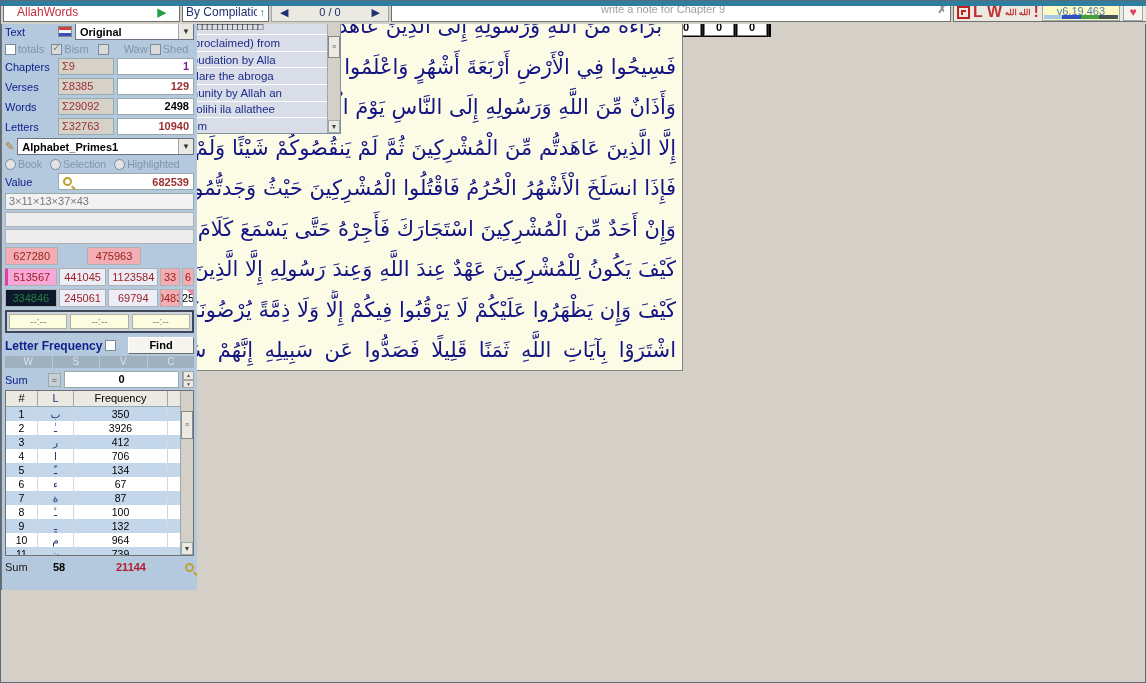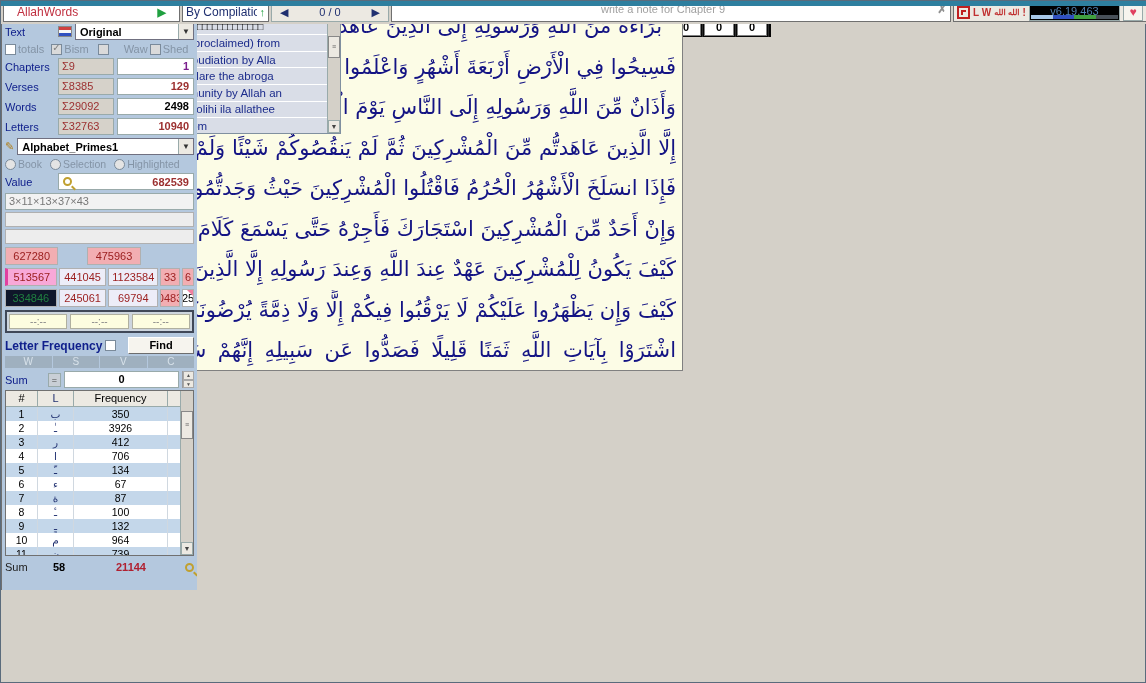--- a/index.html
+++ b/index.html
@@ -185,22 +185,22 @@
 .grn{color:#20A040;font-weight:bold}
 #bycomp{width:87px;background:#fff;border:1px solid #707070;display:flex;align-items:center;padding:0 3px;gap:3px}
 #bycomp .t{flex:1;color:#203070;font-size:12px;white-space:nowrap;overflow:hidden}
 #navzero{width:118px;background:#ECE9E2;border:1px solid #9aa;display:flex;align-items:center;justify-content:space-between;padding:0 8px;color:#203070}
 #noteinput{flex:1;background:#fff;border:1px solid #707070;display:flex;align-items:flex-start}
 #noteinput .ph{flex:1;text-align:center;color:#A0A0A0;font-size:11px}
 #noteinput .x{width:16px;color:#909090;font-weight:bold;text-align:center}
 #rstatus{width:194px;background:#ECE9E2;border:1px solid #707070;display:flex;align-items:center;gap:3px;padding:0 3px}
 .spiral{width:13px;height:13px;border:2px solid #C02020;position:relative;flex:none}
 .spiral::after{content:"";position:absolute;inset:2px 2px 2px 2px;border:2px solid #C02020;border-bottom:none;border-right:none}
-.redtx{color:#C03030;font-weight:bold;font-size:10px;white-space:nowrap}
-.verbox{flex:1;background:#000000;border:1px solid #9aa;text-align:center;position:relative;height:17px}
+.redtx{color:#C03030;font-weight:bold;font-size:16px;white-space:nowrap}
+.verbox{flex:1;background:#fef9c3;border:1px solid #9aa;text-align:center;position:relative;height:17px}
 .verbox .v{color:#5080B0;font-size:11px;line-height:12px}
 .verbox .segs{position:absolute;left:1px;right:1px;bottom:1px;height:4px;display:flex}
 .verbox .segs i{flex:1}
 .heartbtn{width:20px;height:17px;background:#F6F4EE;border:1px solid #9aa;color:#E04060;text-align:center;line-height:15px;font-size:12px}
 #strip2{left:0;top:678;width:1146px;height:5px;background:#2E7F9F}
 </style>
 </head>
 <body>
 
 <div id="app">

